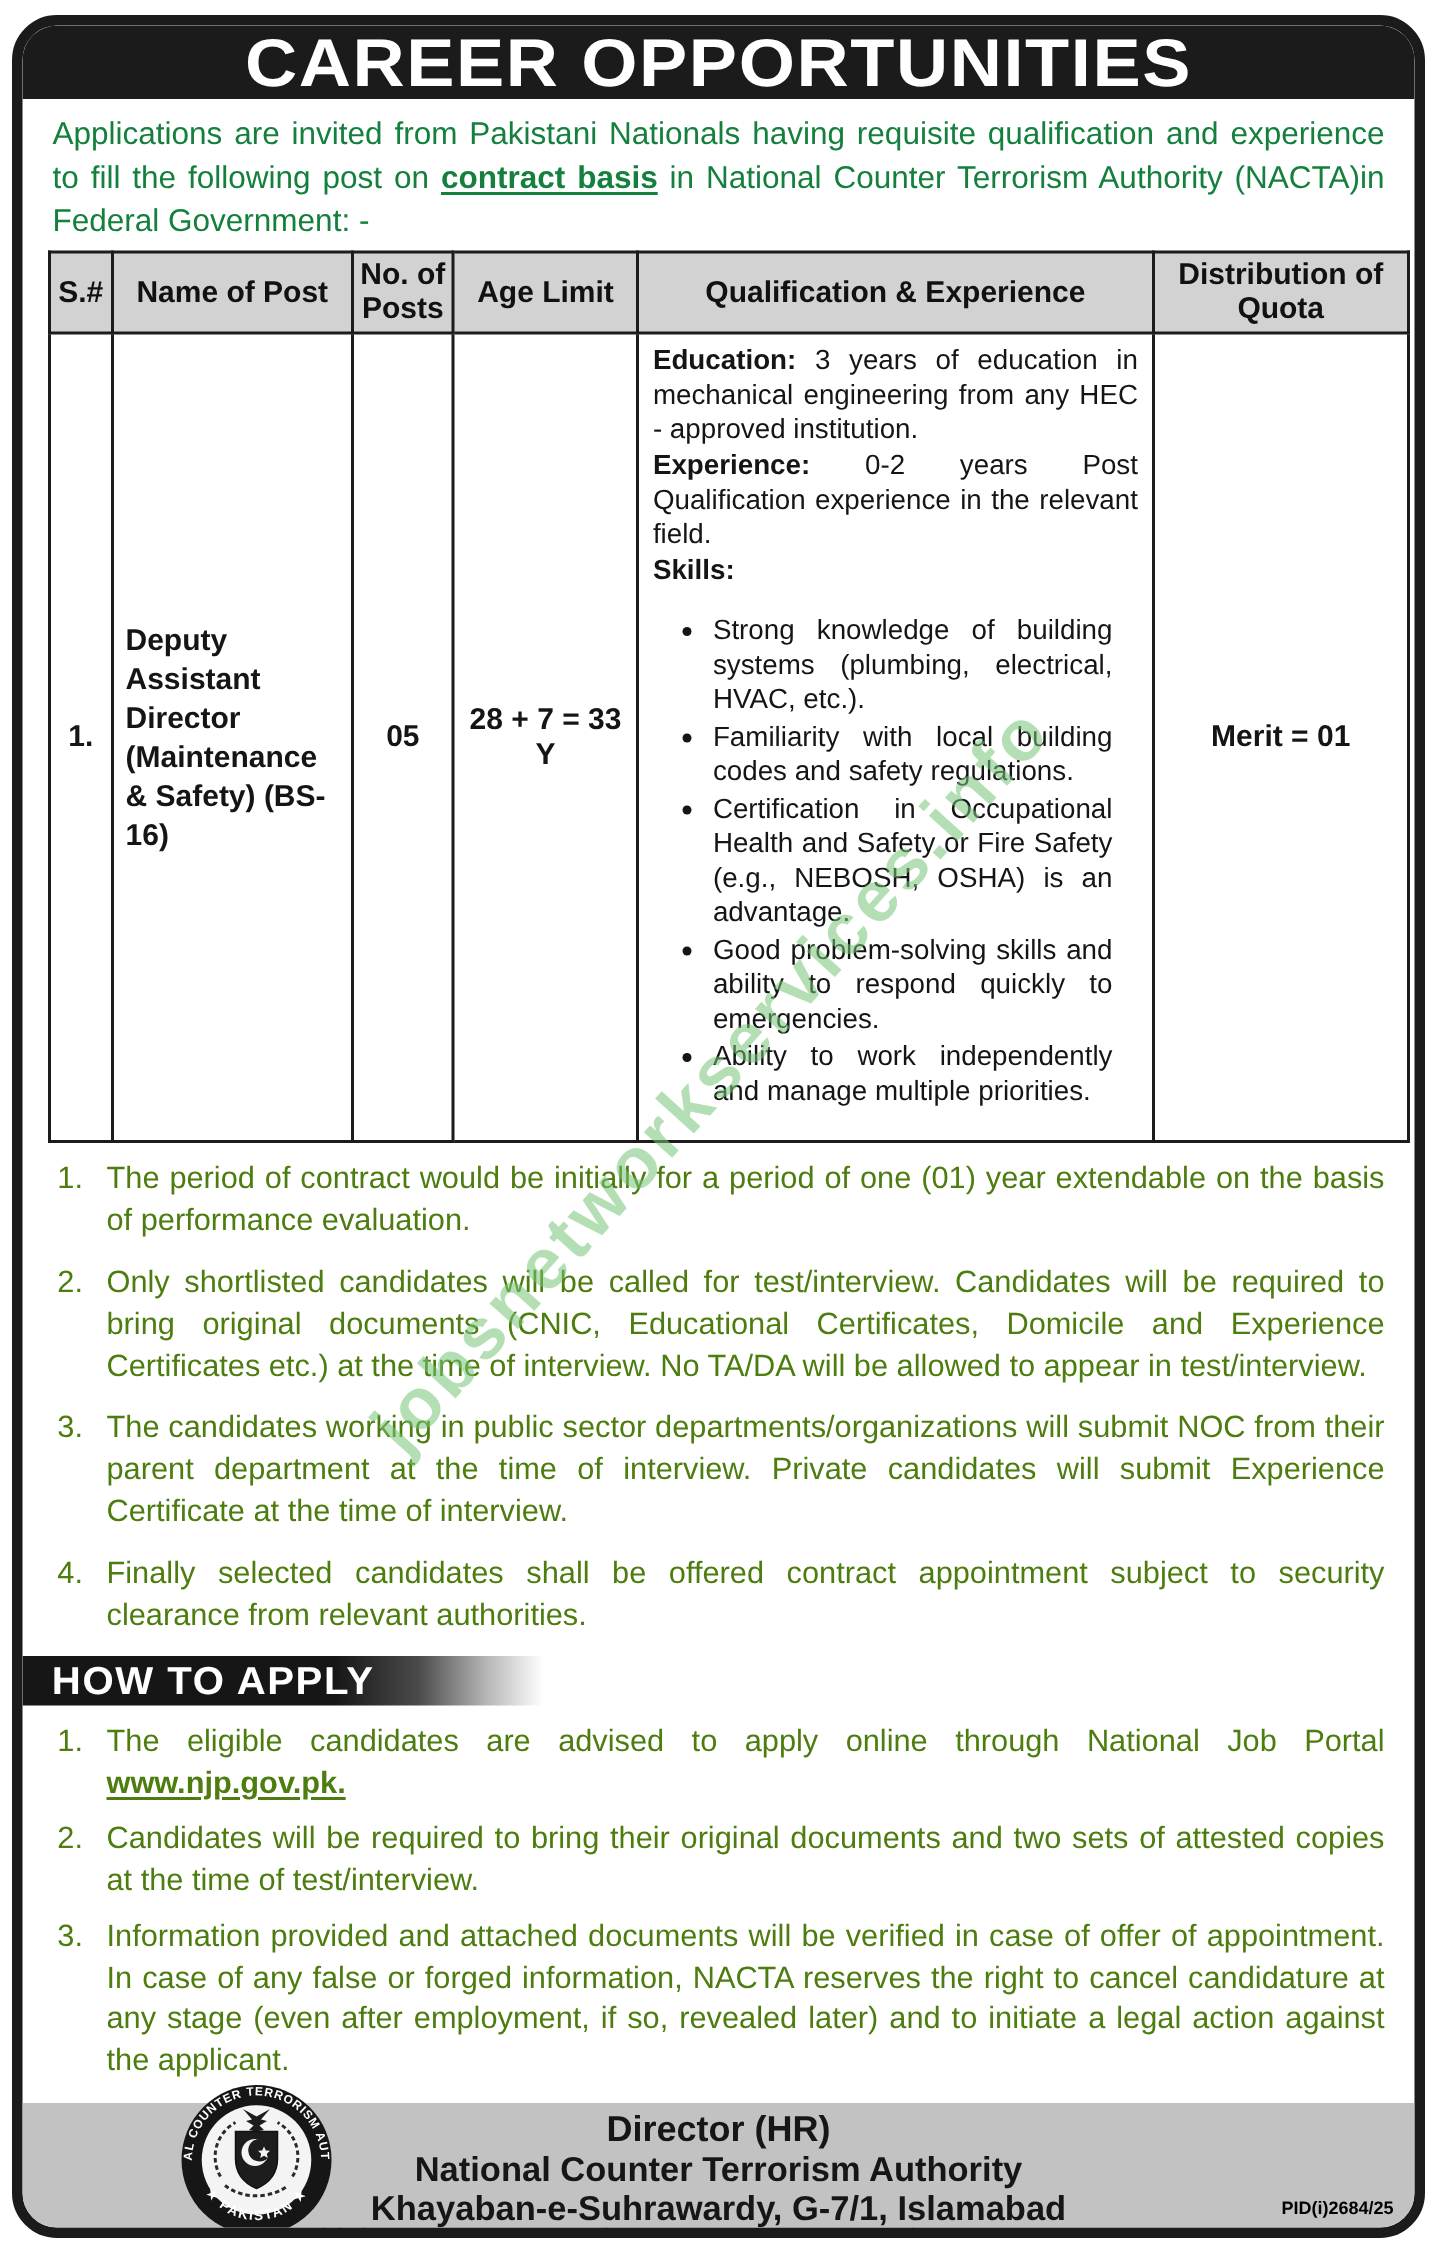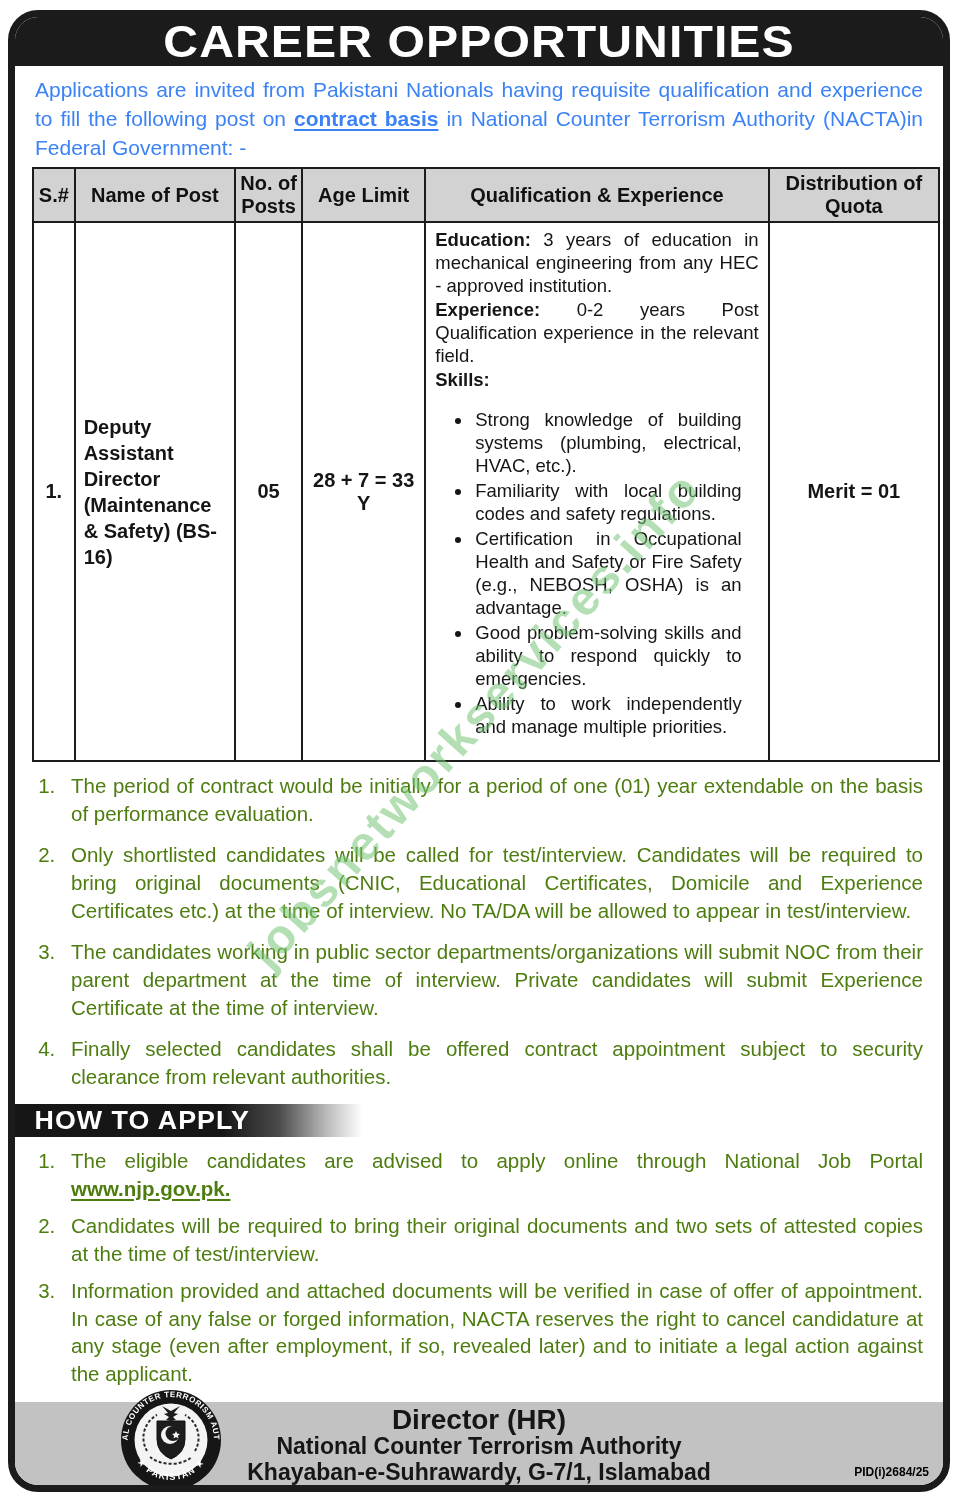--- a/index.html
+++ b/index.html
@@ -3,21 +3,21 @@
 <meta charset="utf-8">
 <style>
   html,body{margin:0;padding:0;background:#fff;}
   .page{position:relative;width:958px;height:1500px;background:#fff;overflow:hidden;
         font-family:"Liberation Sans","DejaVu Sans",sans-serif;color:#151515;}
   .ad{position:absolute;left:8px;top:10px;width:928px;height:1468px;
       border:7px solid #1b1b1b;border-radius:30px;background:#fff;overflow:hidden;}
   .title-bar{background:#1b1b1b;height:49px;display:flex;align-items:center;justify-content:center;}
   .title-bar h1{margin:0;color:#fff;font-size:45px;font-weight:bold;letter-spacing:1px;
       transform:scaleX(1.07);white-space:nowrap;}
-  .intro{margin:9px 20px 5px 20px;font-size:21px;line-height:29px;text-align:justify;color:#3b82f6;}
+  .intro{margin:9px 20px 5px 20px;font-size:21px;line-height:29px;text-align:justify;color:#15803d;}
   .intro b u{text-underline-offset:3px;}
   table.jobs{border-collapse:collapse;table-layout:fixed;margin:2px 10px 0 17px;width:908px;}
   table.jobs th,table.jobs td{border:2px solid #1c1c1c;}
   table.jobs th{background:#d2d2d2;font-size:20px;font-weight:bold;padding:2px 3px;height:48px;
       color:#111;line-height:23px;}
   td.c-sno,td.c-posts,td.c-age,td.c-quota{text-align:center;font-weight:bold;font-size:20px;vertical-align:middle;}
   td.c-post{font-weight:bold;font-size:20px;padding:6px 8px;vertical-align:middle;line-height:26px;}
   td.c-qual{vertical-align:top;padding:5px 9px;font-size:18.5px;line-height:23px;text-align:justify;}
   td.c-qual .lbl{font-weight:bold;}
   td.c-qual p{margin:0 0 1px 0;}
@@ -32,21 +32,21 @@
   ol.numlist{margin:10px 20px 0 20px;padding-left:26px;}
   ol.numlist li{font-size:20.5px;line-height:28px;text-align:justify;padding-left:10px;color:#4d7c0f;}
   ol.gi li{margin-bottom:13px;}
   ol.hta li{margin-bottom:10px;line-height:27.5px;}
   ol.hta li b u{text-underline-offset:3px;}
   .watermark{position:absolute;left:237px;top:942px;transform:rotate(-48deg);transform-origin:0 0;
       font-size:48px;letter-spacing:3px;color:rgba(118,196,118,0.55);font-weight:bold;
       pointer-events:none;z-index:5;white-space:nowrap;}
   .footer{position:absolute;left:0;bottom:0;width:100%;height:83px;background:#c2c2c2;}
   .footer-text{position:absolute;left:0;top:5px;width:100%;text-align:center;font-weight:bold;color:#161616;}
-  .footer-text .f1{font-size:28px;line-height:26px;}
+  .footer-text .f1{font-size:24px;line-height:26px;}
   .footer-text .f2{font-size:23px;line-height:26px;}
   .footer-text .f3{font-size:23px;line-height:26px;}
   .pid{position:absolute;right:14px;bottom:6px;font-size:12px;font-weight:bold;color:#000000;}
   .logo{position:absolute;left:105px;bottom:-6px;width:102px;height:102px;z-index:6;}
 </style>
 </head>
 <body>
 
 <div class="page">
   <div class="ad">

